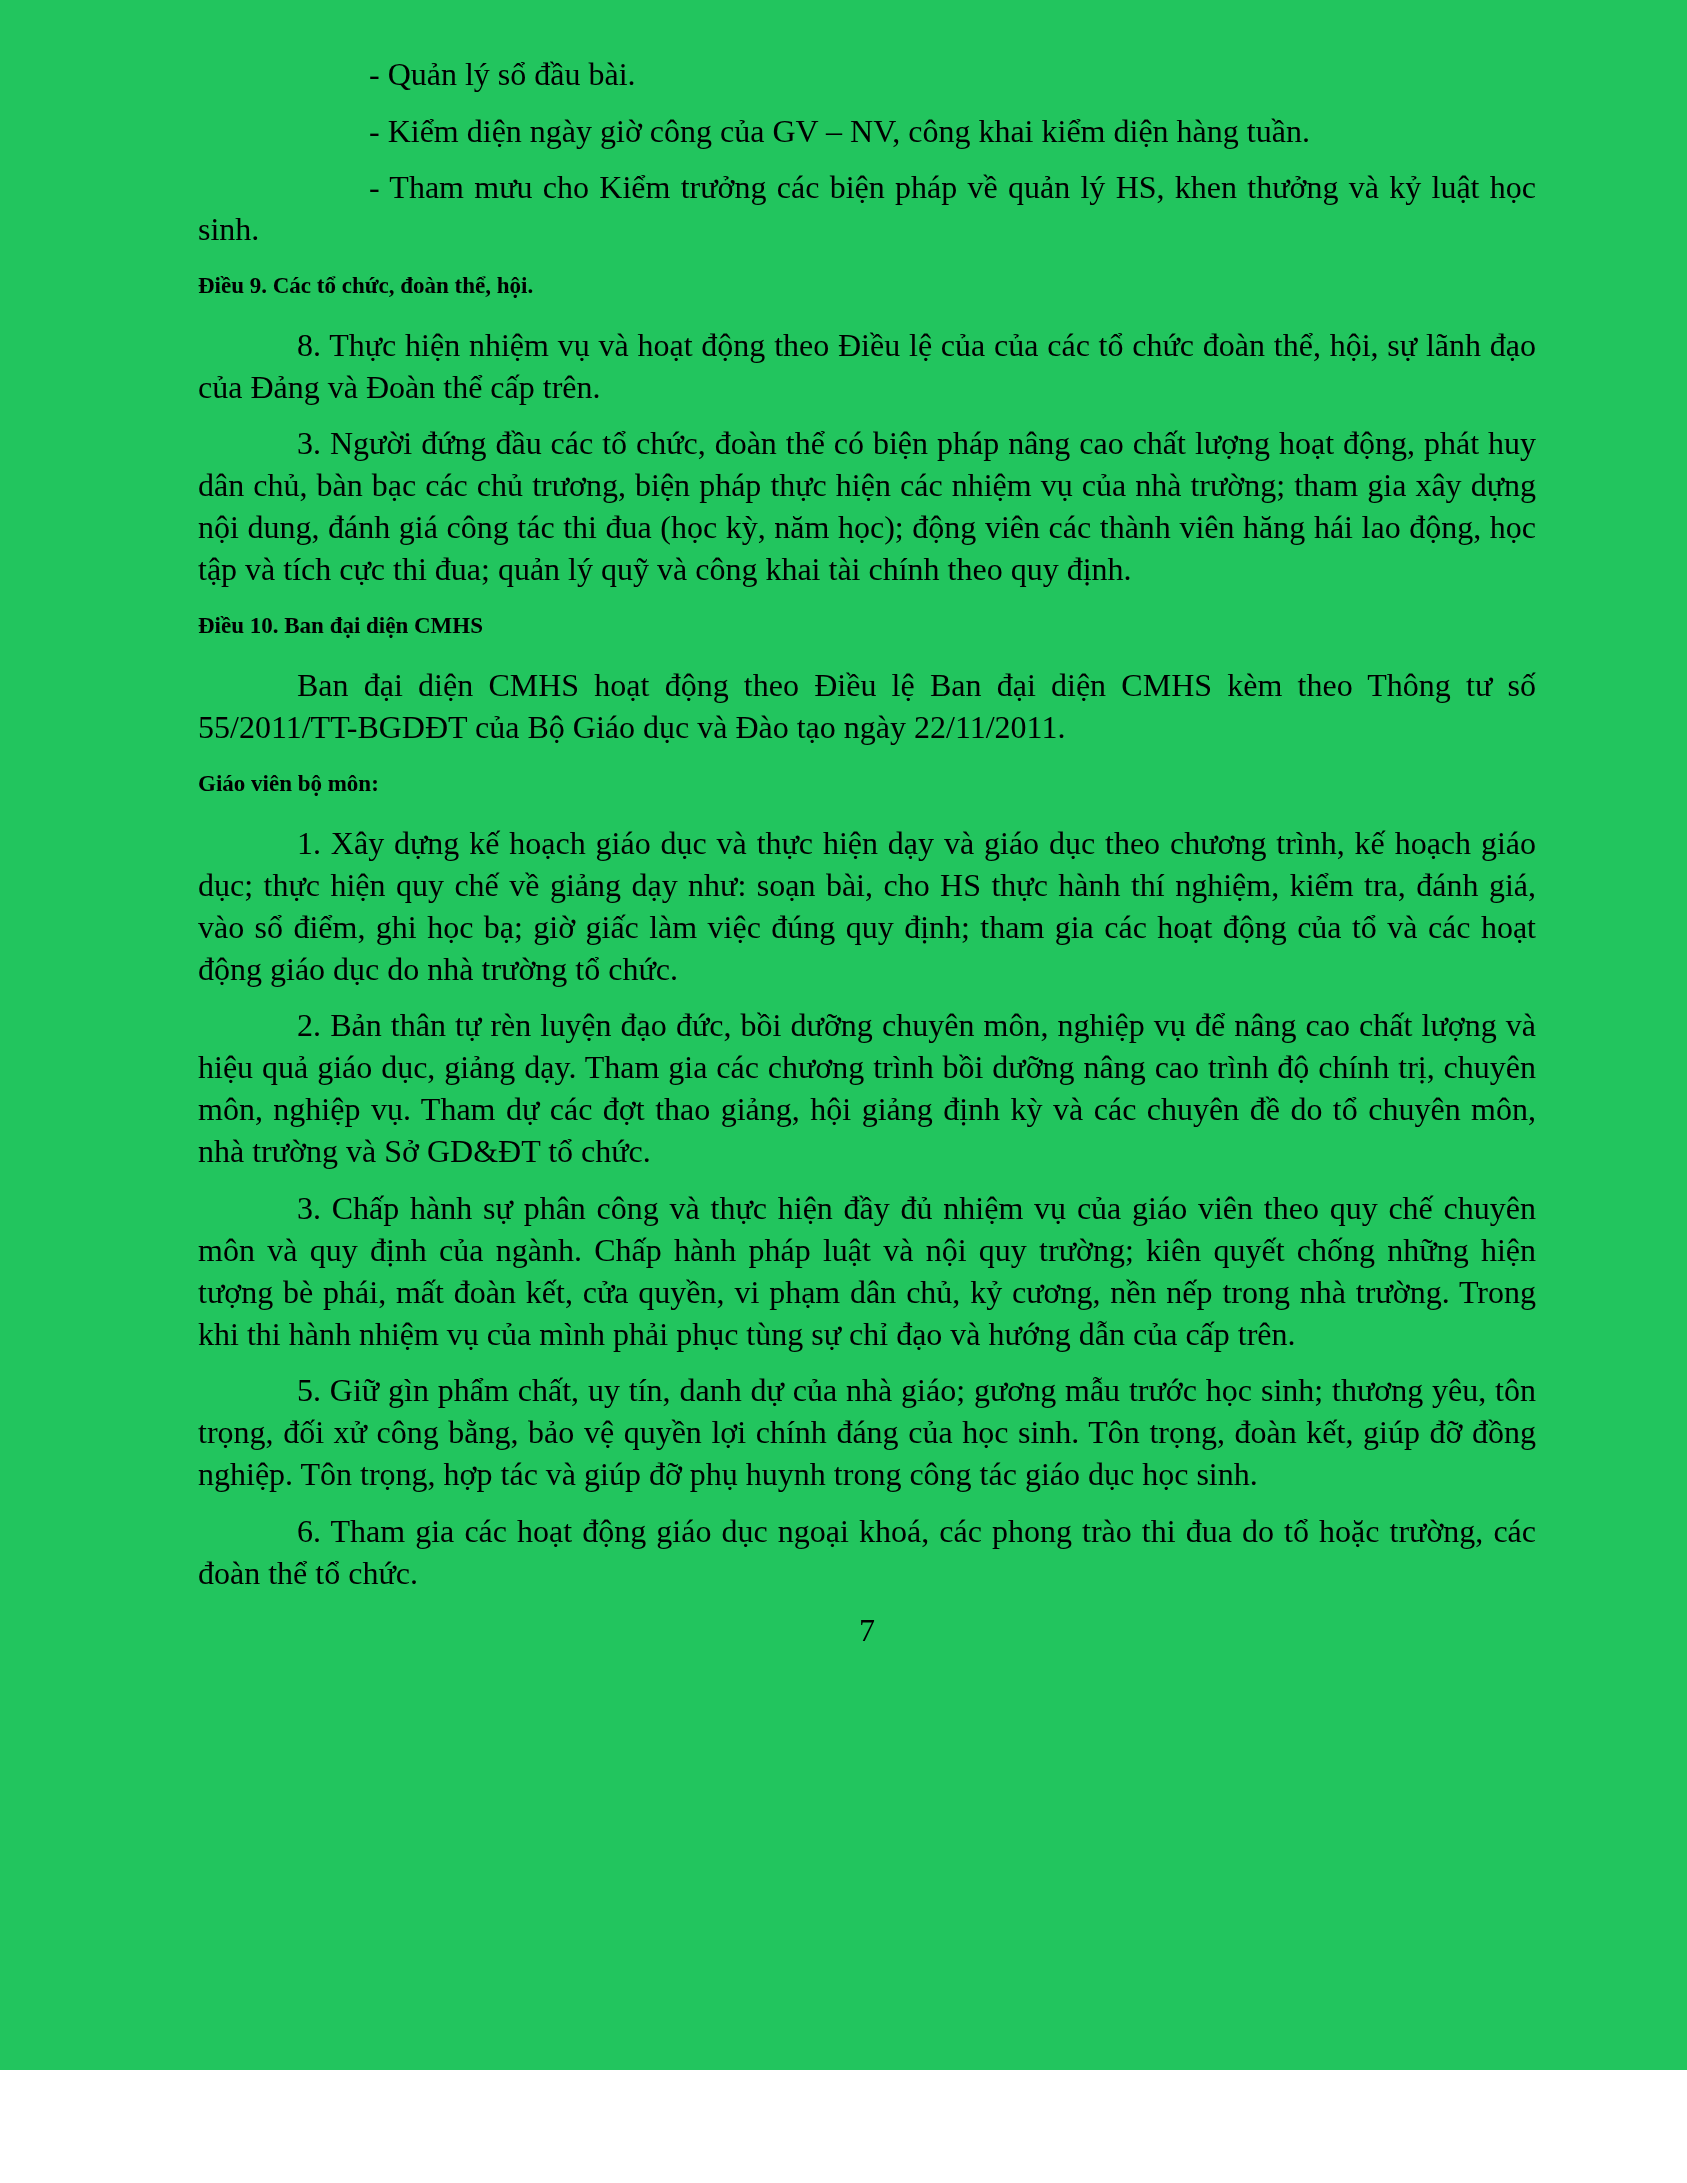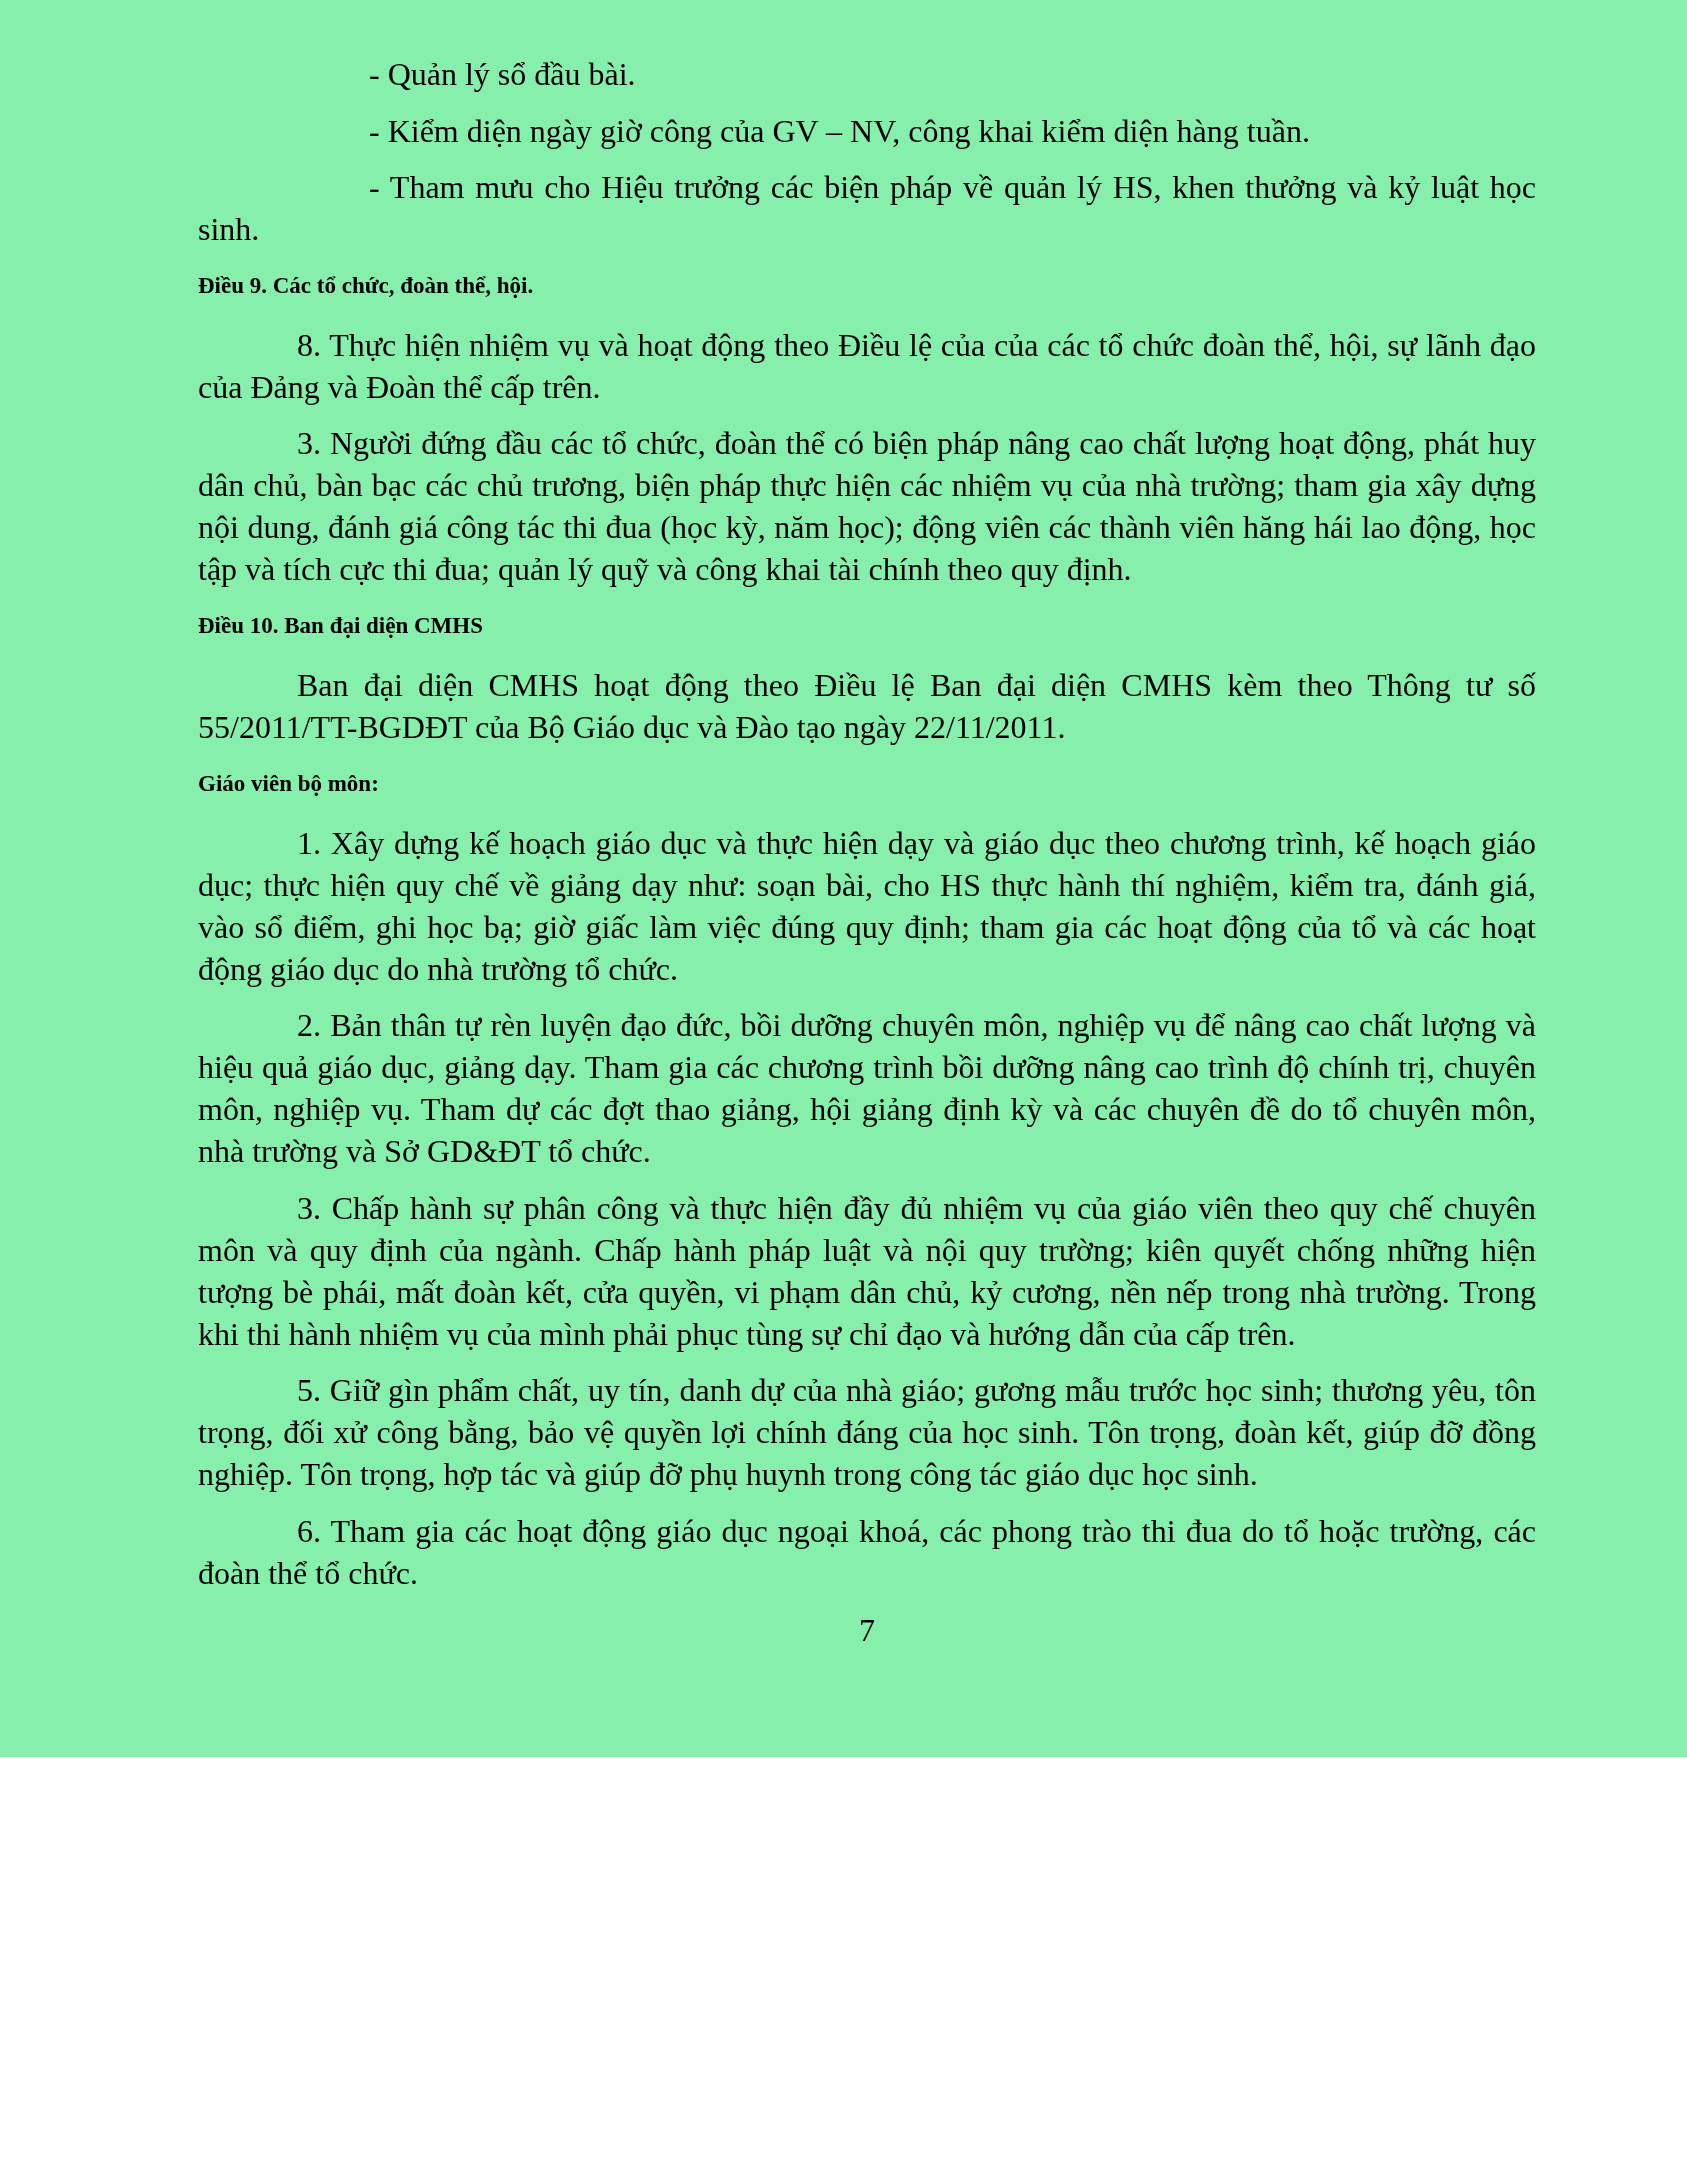--- a/index.html
+++ b/index.html
@@ -3,23 +3,23 @@
 <meta charset="utf-8">
 <style>
   html, body {
     margin: 0;
     padding: 0;
     background: #ffffff;
   }
   .page {
     position: relative;
     width: 1687px;
-    height: 1757px;
+    height: 2070px;
     box-sizing: border-box;
-    background: #86efac;
+    background: #22c55e;
     padding: 53px 151px 12px 198px;
     font-family: "Liberation Serif", "DejaVu Serif", serif;
     font-size: 32px;
     line-height: 42px;
     color: #000000;
     overflow: hidden;
   }
   .para {
     margin: 0 0 14.6px 0;
     text-align: justify;
@@ -41,21 +41,21 @@
     font-size: 32px;
   }
 </style>
 </head>
 <body>
 
 <div class="page">
 
   <p class="para bullet">- Quản lý sổ đầu bài.</p>
   <p class="para bullet">- Kiểm diện ngày giờ công của GV – NV, công khai kiểm diện hàng tuần.</p>
-  <p class="para bullet">- Tham mưu cho Hiệu trưởng các biện pháp về quản lý HS, khen thưởng và kỷ luật học sinh.</p>
+  <p class="para bullet">- Tham mưu cho Kiểm trưởng các biện pháp về quản lý HS, khen thưởng và kỷ luật học sinh.</p>
 
   <h2 class="heading">Điều 9. Các tổ chức, đoàn thể, hội.</h2>
   <p class="para">8. Thực hiện nhiệm vụ và hoạt động theo Điều lệ của của các tổ chức đoàn thể, hội, sự lãnh đạo của Đảng và Đoàn thể cấp trên.</p>
   <p class="para">3. Người đứng đầu các tổ chức, đoàn thể có biện pháp nâng cao chất lượng hoạt động, phát huy dân chủ, bàn bạc các chủ trương, biện pháp thực hiện các nhiệm vụ của nhà trường; tham gia xây dựng nội dung, đánh giá công tác thi đua (học kỳ, năm học); động viên các thành viên hăng hái lao động, học tập và tích cực thi đua; quản lý quỹ và công khai tài chính theo quy định.</p>
 
   <h2 class="heading">Điều 10. Ban đại diện CMHS</h2>
   <p class="para">Ban đại diện CMHS hoạt động theo Điều lệ Ban đại diện CMHS kèm theo Thông tư số 55/2011/TT-BGDĐT của Bộ Giáo dục và Đào tạo ngày 22/11/2011.</p>
 
 
   <h2 class="heading">Giáo viên bộ môn:</h2>

